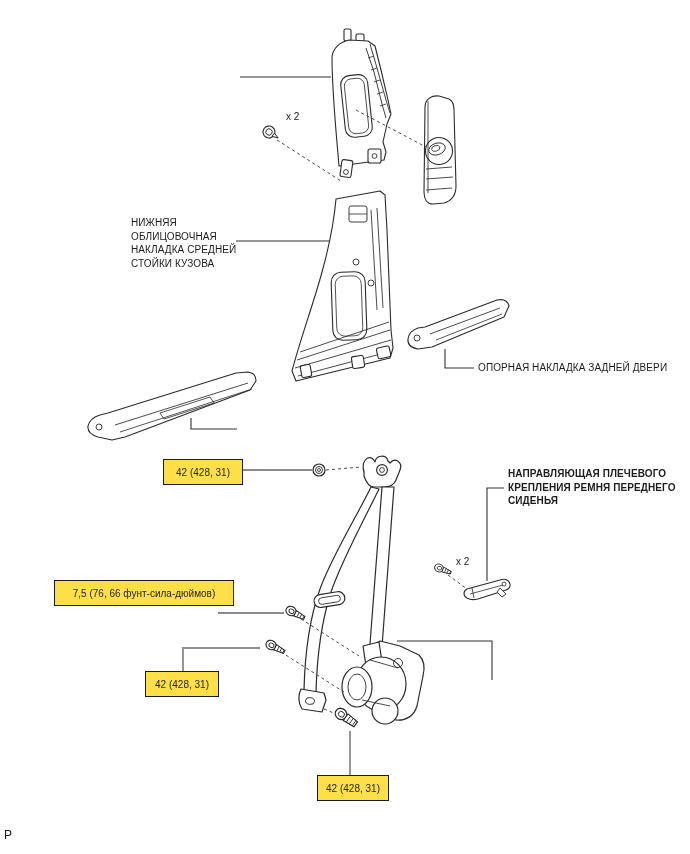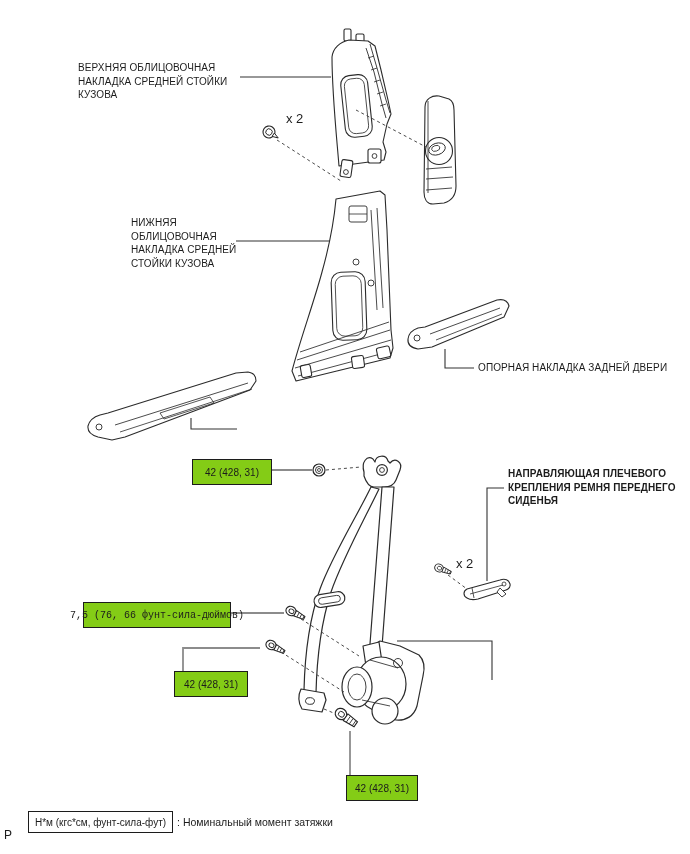--- a/index.html
+++ b/index.html
@@ -5,25 +5,25 @@
   html,body{margin:0;padding:0;background:#fff;}
   .page{
     position:relative;width:690px;height:854px;background:#ffffff;
     font-family:"Liberation Sans", sans-serif;color:#1c1c1c;overflow:hidden;
   }
   .art{position:absolute;left:0;top:0;}
   .callout{
     position:absolute;font-size:10px;line-height:13.5px;white-space:pre-line;
     color:#1c1c1c;letter-spacing:.1px;
   }
-  .qty{position:absolute;font-size:13px;color:#1c1c1c;}
+  .qty{position:absolute;font-size:10px;color:#1c1c1c;}
   .tq{
-    position:absolute;box-sizing:border-box;border:1.4px solid #1c1c1c;background:#84cc16;
+    position:absolute;box-sizing:border-box;border:1.4px solid #1c1c1c;background:#fde047;
     display:flex;align-items:center;justify-content:center;
-    font-size:10px;white-space:nowrap;padding:12px 4px;color:#1c1c1c;margin-left:29px;
+    font-size:10px;white-space:nowrap;padding:12px 4px;color:#1c1c1c;
   }
   .legend{position:absolute;left:28px;top:811px;display:flex;align-items:center;}
   .legend-box{
     box-sizing:border-box;border:1.4px solid #1c1c1c;background:#fff;height:22px;
     display:flex;align-items:center;justify-content:center;padding:0 6px;
     font-size:10px;white-space:nowrap;
   }
   .legend-text{font-size:10.5px;margin-left:4px;white-space:nowrap;}
   .corner{position:absolute;left:4px;top:828px;font-size:12px;}
 </style>
@@ -202,44 +202,37 @@
     <g stroke="#333" stroke-width="1.1" fill="none">
       <line x1="240" y1="77" x2="331" y2="77"></line>
       <line x1="236" y1="241" x2="330" y2="241"></line>
       <polyline points="445,349 445,368 474,368"></polyline>
       <polyline points="191,418 191,429 237,429"></polyline>
       <polyline points="504,488 487,488 487,581"></polyline>
       <polyline points="397,641 492,641 492,680"></polyline>
     </g>
   </svg>
 
-  <div class="callout" style="left:78px;top:61px;width:175px;">ВЕРХНЯЯ ОБЛИЦОВОЧНАЯ
-НАКЛАДКА СРЕДНЕЙ СТОЙКИ
-КУЗОВА</div>
 
   <div class="callout" style="left:131px;top:216px;width:130px;">НИЖНЯЯ
 ОБЛИЦОВОЧНАЯ
 НАКЛАДКА СРЕДНЕЙ
 СТОЙКИ КУЗОВА</div>
 
   <div class="callout" style="left:478px;top:361px;white-space:nowrap;">ОПОРНАЯ НАКЛАДКА ЗАДНЕЙ ДВЕРИ</div>
 
 
   <div class="callout" style="left:508px;top:467px;width:175px;font-weight:bold;">НАПРАВЛЯЮЩАЯ ПЛЕЧЕВОГО
 КРЕПЛЕНИЯ РЕМНЯ ПЕРЕДНЕГО
 СИДЕНЬЯ</div>
 
 
   <div class="qty" style="left:286px;top:111px;">x 2</div>
   <div class="qty" style="left:456px;top:556px;">x 2</div>
 
   <div class="tq" style="left:163px;top:459px;width:80px;height:22px;">42 (428, 31)</div>
-  <div class="tq" style="left:54px;top:602px;width:148px;height:23px;font-family:Liberation Mono, monospace;">7,5 (76, 66 фунт-сила-дюймов)</div>
+  <div class="tq" style="left:54px;top:580px;width:180px;height:23px;">7,5 (76, 66 фунт-сила-дюймов)</div>
   <div class="tq" style="left:145px;top:671px;width:74px;height:22px;">42 (428, 31)</div>
   <div class="tq" style="left:317px;top:775px;width:72px;height:22px;">42 (428, 31)</div>
 
-  <div class="legend">
-    <div class="legend-box">Н*м (кгс*см, фунт-сила-фут)</div>
-    <span class="legend-text">: Номинальный момент затяжки</span>
-  </div>
 
   <div class="corner">P</div>
 </div>
 
 </body></html>

